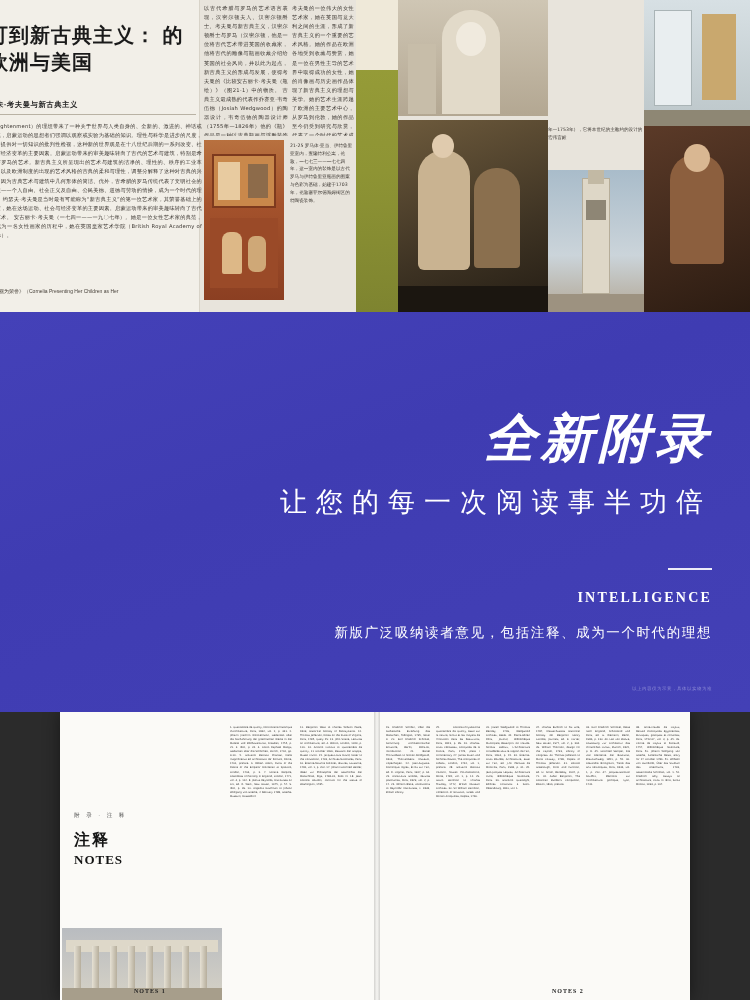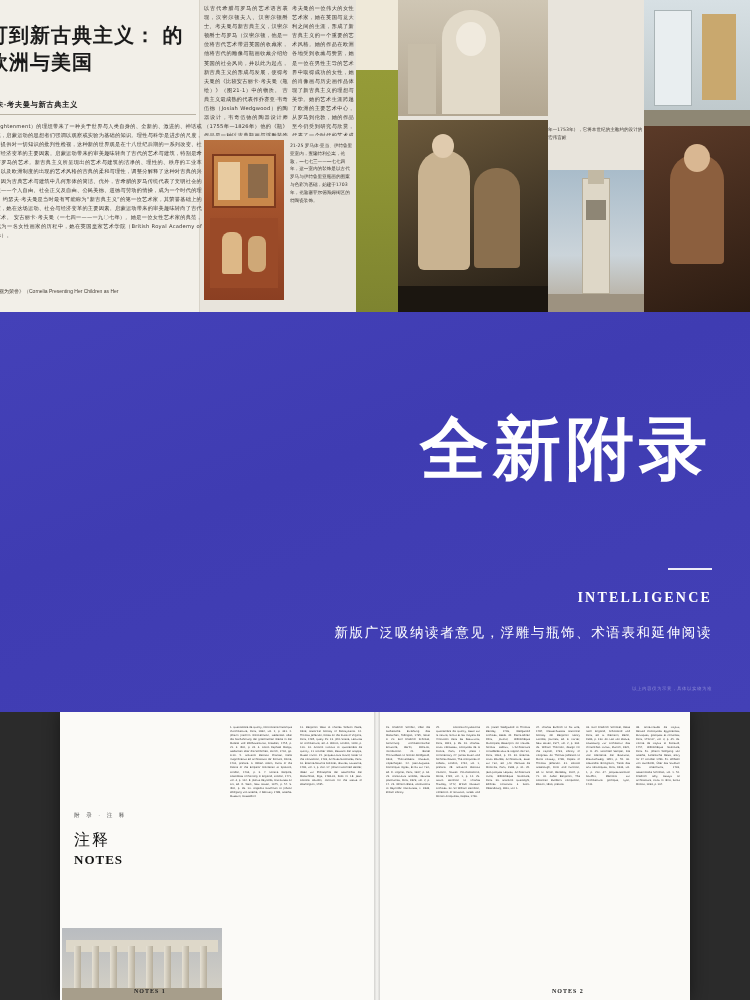--- a/index.html
+++ b/index.html
@@ -94,24 +94,25 @@
   .hero {
     position: absolute;
     top: 312px; left: 0;
     width: 750px; height: 400px;
     background: linear-gradient(160deg,#4441b8 0%, #3f3cb2 40%, #4340b6 100%);
     overflow: hidden;
   }
   .hero-title {
     position: absolute;
     right: 38px; top: 92px;
-    font-size: 68px;
+    font-size: 52px;
     font-weight: bold;
     color: #ffffff;
     letter-spacing: 5px;
+    font-style: italic;
   }
   .hero-sub {
     position: absolute;
     right: 38px; top: 172px;
     font-size: 27px;
     color: #ffffff;
     letter-spacing: 9px;
     font-weight: 300;
   }
   .hero-rule {
@@ -172,21 +173,21 @@
     position: absolute;
     left: 74px; top: 100px;
     font-size: 5.6px;
     color: #555;
     letter-spacing: 2.5px;
   }
   .notes-title-cn {
     position: absolute;
     left: 74px; top: 118px;
     font-size: 16px;
-    font-weight: normal;
+    font-weight: bold;
     color: #151515;
     letter-spacing: 2px;
   }
   .notes-title-en {
     position: absolute;
     left: 74px; top: 140px;
     font-size: 13px;
     font-weight: bold;
     color: #151515;
     letter-spacing: 1px;
@@ -305,23 +306,24 @@
            linear-gradient(160deg,#5b3a28 0%, #2c1c12 100%);">
       <div style="position:absolute; left:26px; top:28px; width:54px; height:110px; background:#8c5f3e; border-radius:26px 26px 4px 4px;"></div>
       <div style="position:absolute; left:40px; top:18px; width:26px; height:28px; background:#d9b792; border-radius:50%;"></div>
     </div>
 
     <div class="top-col-text" style="left:688px; top:4px; width:58px; height:0; overflow:hidden;">斯·Philosophe 一位学者正在椅子上，他的手臂搭在椅背上，前方的扶手椅是一个典型的新古典主义的家具设计，椅背上的装饰是以古代罗马的瓶画为基础，勾勒出简洁与理性的线条，呈现出一种新时代的美学趣味，这种设计风格在当时的欧洲广受欢迎，并影响了后来的家具设计。</div>
   </div>
 
   <div class="hero">
     <div class="hero-title">全新附录</div>
+    <div class="hero-sub">让您的每一次阅读事半功倍</div>
     <div class="hero-rule"></div>
     <div class="hero-en">INTELLIGENCE</div>
-    <div class="hero-line hero-line-1">新版广泛吸纳读者意见，浮雕与瓶饰、术语表和延伸阅读</div>
+    <div class="hero-line hero-line-1">新版广泛吸纳读者意见，包括注释、成为一个时代的理想</div>
     <div class="hero-faint">以上内容仅为示意，具体以实物为准</div>
   </div>
 
   <div class="bottom">
     <div class="spread">
       <div class="spread-gutter"></div>
 
       <div class="notes-label-cn" style="left:14px;">附 录 · 注 释</div>
       <div class="notes-title-cn" style="left:14px;">注释</div>
       <div class="notes-title-en" style="left:14px;">NOTES</div>

